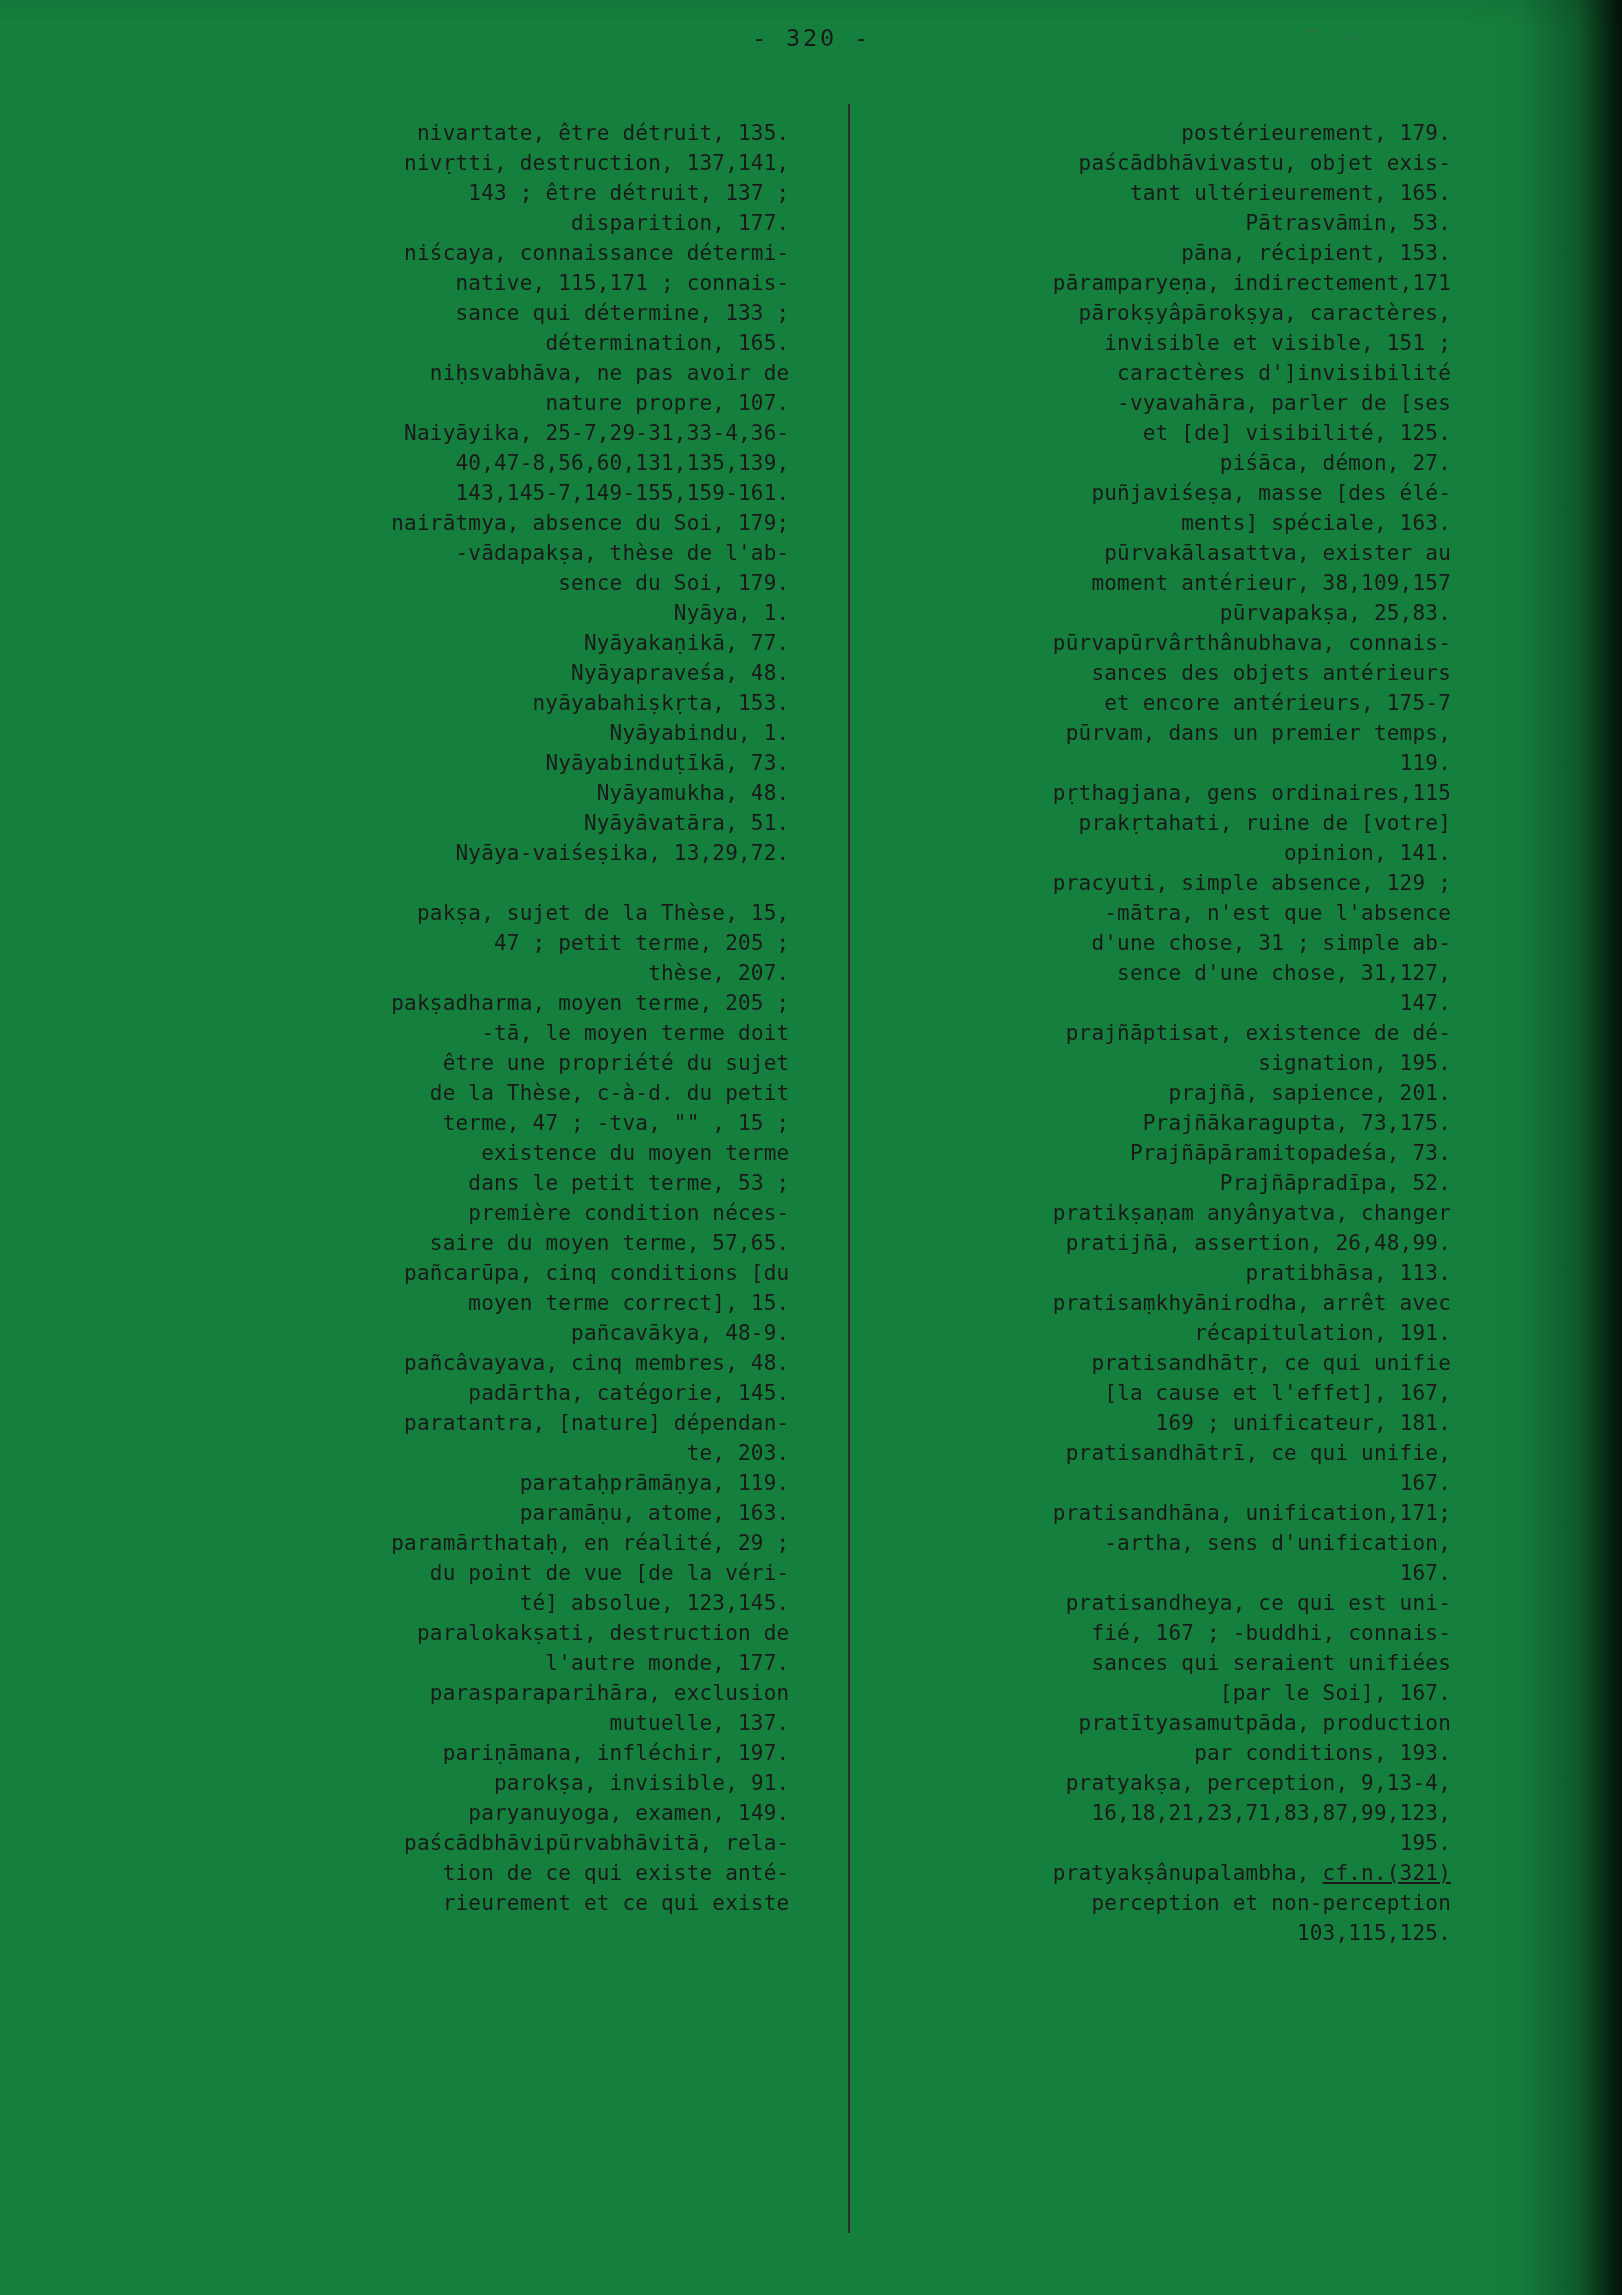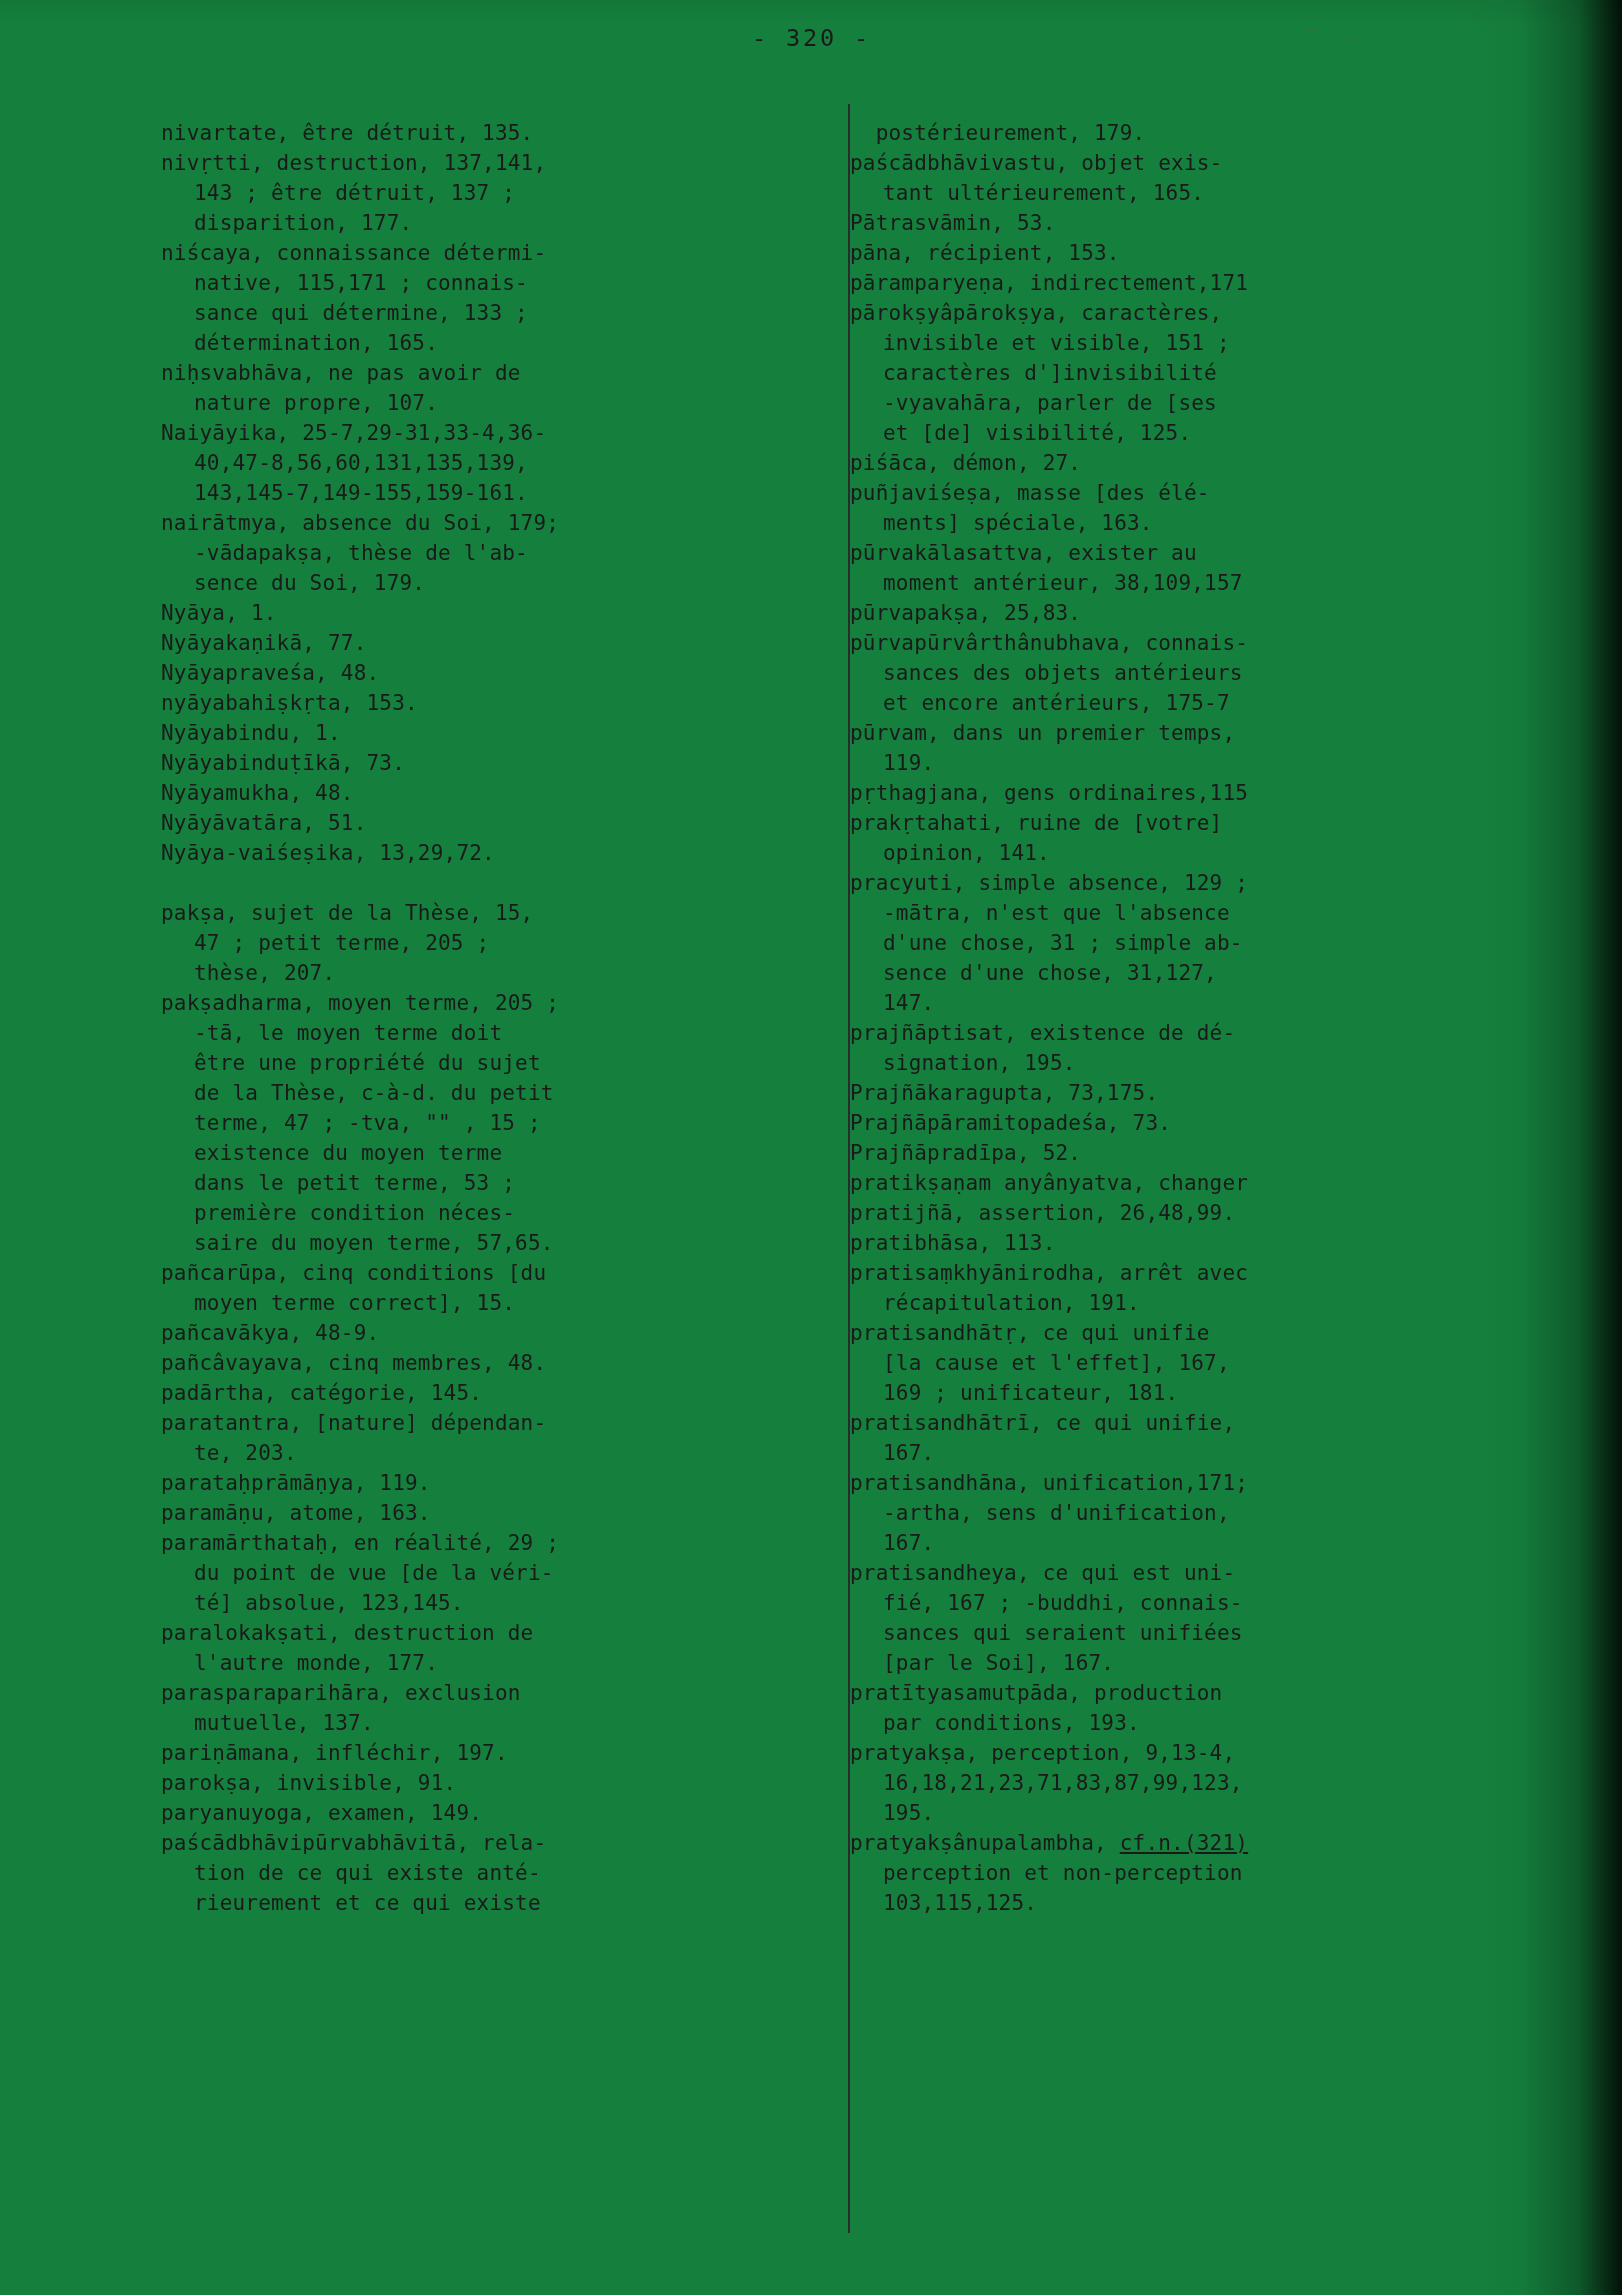--- a/index.html
+++ b/index.html
@@ -58,20 +58,21 @@
     position: absolute;
     top: 118px;
     left: 161px;
     width: 1318px;
     display: flex;
     gap: 0px;
   }
   .col {
     width: 645px;
     box-sizing: border-box;
+    text-align: right;
   }
   .col-left { padding-right: 16.6px; }
   .col-right { padding-left: 44px; }
   .divider {
     position: absolute;
     top: 104px;
     left: 848px;
     width: 2.1px;
     height: 2129px;
     background: #2b2b2b;
@@ -150,20 +151,21 @@
         <div class="entry"><span>piśāca, démon, 27.</span></div>
         <div class="entry"><span>puñjaviśeṣa, masse [des élé-</span><span class="cont">ments] spéciale, 163.</span></div>
         <div class="entry"><span>pūrvakālasattva, exister au</span><span class="cont">moment antérieur, 38,109,157</span></div>
         <div class="entry"><span>pūrvapakṣa, 25,83.</span></div>
         <div class="entry"><span>pūrvapūrvârthânubhava, connais-</span><span class="cont">sances des objets antérieurs</span><span class="cont">et encore antérieurs, 175-7</span></div>
         <div class="entry"><span>pūrvam, dans un premier temps,</span><span class="cont">119.</span></div>
         <div class="entry"><span>pṛthagjana, gens ordinaires,115</span></div>
         <div class="entry"><span>prakṛtahati, ruine de [votre]</span><span class="cont">opinion, 141.</span></div>
         <div class="entry"><span>pracyuti, simple absence, 129 ;</span><span class="cont">-mātra, n'est que l'absence</span><span class="cont">d'une chose, 31 ; simple ab-</span><span class="cont">sence d'une chose, 31,127,</span><span class="cont">147.</span></div>
         <div class="entry"><span>prajñāptisat, existence de dé-</span><span class="cont">signation, 195.</span></div>
+        <div class="entry"><span>prajñā, sapience, 201.</span></div>
         <div class="entry"><span>Prajñākaragupta, 73,175.</span></div>
         <div class="entry"><span>Prajñāpāramitopadeśa, 73.</span></div>
         <div class="entry"><span>Prajñāpradīpa, 52.</span></div>
         <div class="entry"><span>pratikṣaṇam anyânyatva, changer</span></div>
         <div class="entry"><span>pratijñā, assertion, 26,48,99.</span></div>
         <div class="entry"><span>pratibhāsa, 113.</span></div>
         <div class="entry"><span>pratisaṃkhyānirodha, arrêt avec</span><span class="cont">récapitulation, 191.</span></div>
         <div class="entry"><span>pratisandhātṛ, ce qui unifie</span><span class="cont">[la cause et l'effet], 167,</span><span class="cont">169 ; unificateur, 181.</span></div>
         <div class="entry"><span>pratisandhātrī, ce qui unifie,</span><span class="cont">167.</span></div>
         <div class="entry"><span>pratisandhāna, unification,171;</span><span class="cont">-artha, sens d'unification,</span><span class="cont">167.</span></div>

